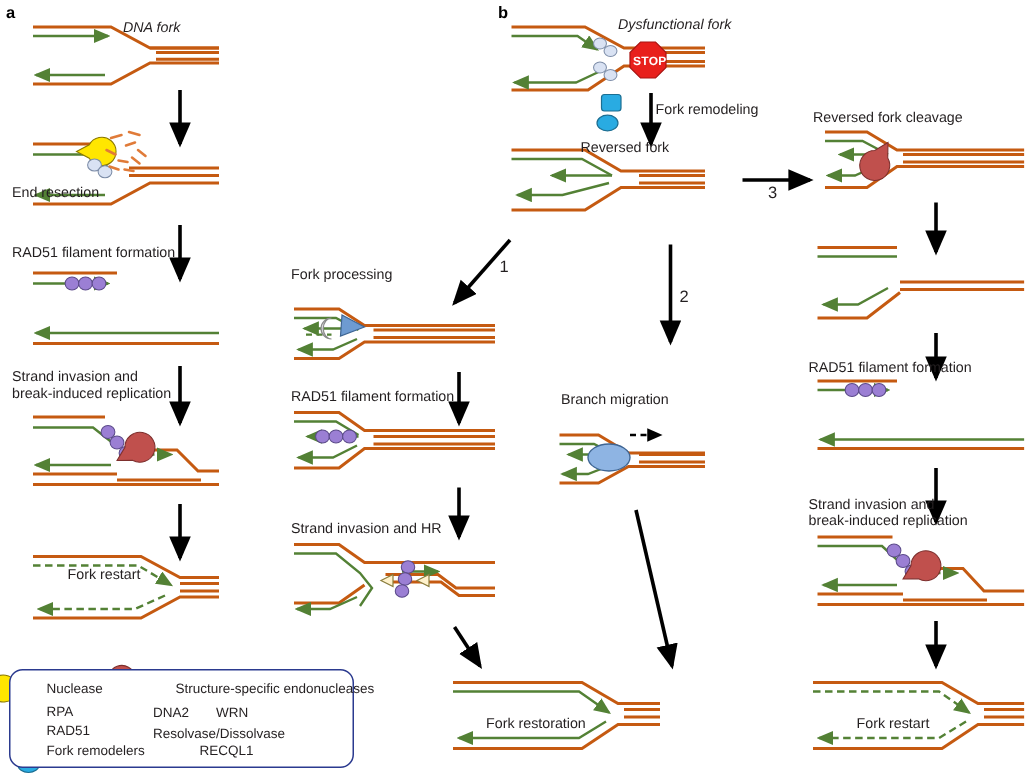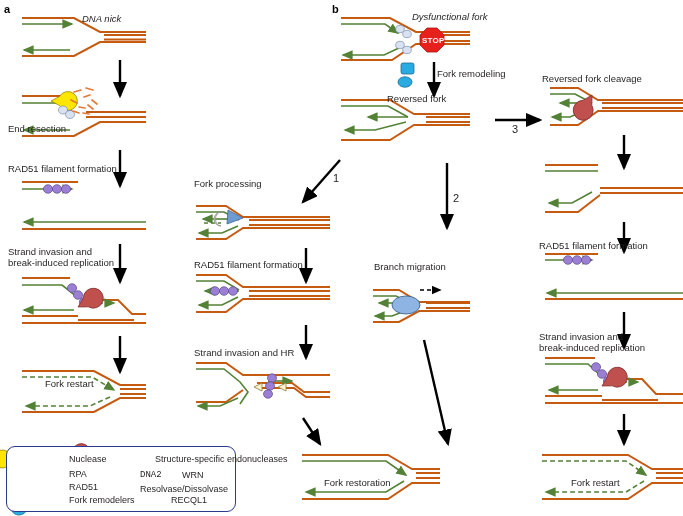--- a/index.html
+++ b/index.html
@@ -59,21 +59,20 @@
     border: 1.2px solid #2b3a8f;
     border-radius: 9px;
     background: #ffffff;
   }
   .legend-text {
     position: absolute;
     font-family: "Liberation Sans", sans-serif;
     font-size: 9px;
     color: #231f20;
     white-space: pre;
-    margin-left: 38px;
   }
   .stop-text {
     position: absolute;
     font-family: "Liberation Sans", sans-serif;
     font-size: 8px;
     font-weight: bold;
     color: #ffffff;
     letter-spacing: 0.2px;
   }
 </style>
@@ -398,21 +397,21 @@
       </g>
       <g>
         <ellipse cx="113" cy="500" rx="17" ry="8.5" fill="#8EB4E3" stroke="#3e6593" stroke-width="0.9"></ellipse>
       </g>
     </g>
   </svg>
 
   <div class="panel-letter" style="left:4px; top:3px;">a</div>
   <div class="panel-letter" style="left:332px; top:3px;">b</div>
 
-  <div class="lbl italic" style="left:82px; top:13px;">DNA nick</div>
+  <div class="lbl italic" style="left:82px; top:13px;">DNA fork</div>
   <div class="lbl" style="left:8px; top:79px;margin-top:44px;">End resection</div>
   <div class="lbl" style="left:8px; top:163px;">RAD51 filament formation</div>
   <div class="lbl" style="left:8px; top:246px;">Strand invasion and</div>
   <div class="lbl" style="left:8px; top:257px;">break-induced replication</div>
   <div class="lbl" style="left:45px; top:378px;">Fork restart</div>
 
   <div class="lbl italic" style="left:412px; top:11px;">Dysfunctional fork</div>
   <div class="lbl" style="left:437px; top:68px;">Fork remodeling</div>
   <div class="lbl" style="left:387px; top:93px;">Reversed fork</div>
 
@@ -437,18 +436,18 @@
   <div class="lbl" style="left:571px; top:477px;">Fork restart</div>
 
   <div class="legend-box"></div>
 
   <div class="legend-text" style="left:31px; top:454px;">Nuclease</div>
   <div class="legend-text" style="left:31px; top:469px;">RPA</div>
   <div class="legend-text" style="left:31px; top:482px;">RAD51</div>
   <div class="legend-text" style="left:31px; top:495px;">Fork remodelers</div>
 
   <div class="legend-text" style="left:117px; top:454px;">Structure-specific endonucleases</div>
-  <div class="legend-text" style="left:102px; top:470px;font-family:Liberation Mono, monospace;">DNA2</div>
+  <div class="legend-text" style="left:102px; top:470px;">DNA2</div>
   <div class="legend-text" style="left:144px; top:470px;">WRN</div>
   <div class="legend-text" style="left:102px; top:484px;">Resolvase/Dissolvase</div>
   <div class="legend-text" style="left:133px; top:495px;">RECQL1</div>
 
 </div>
 
 </body></html>

